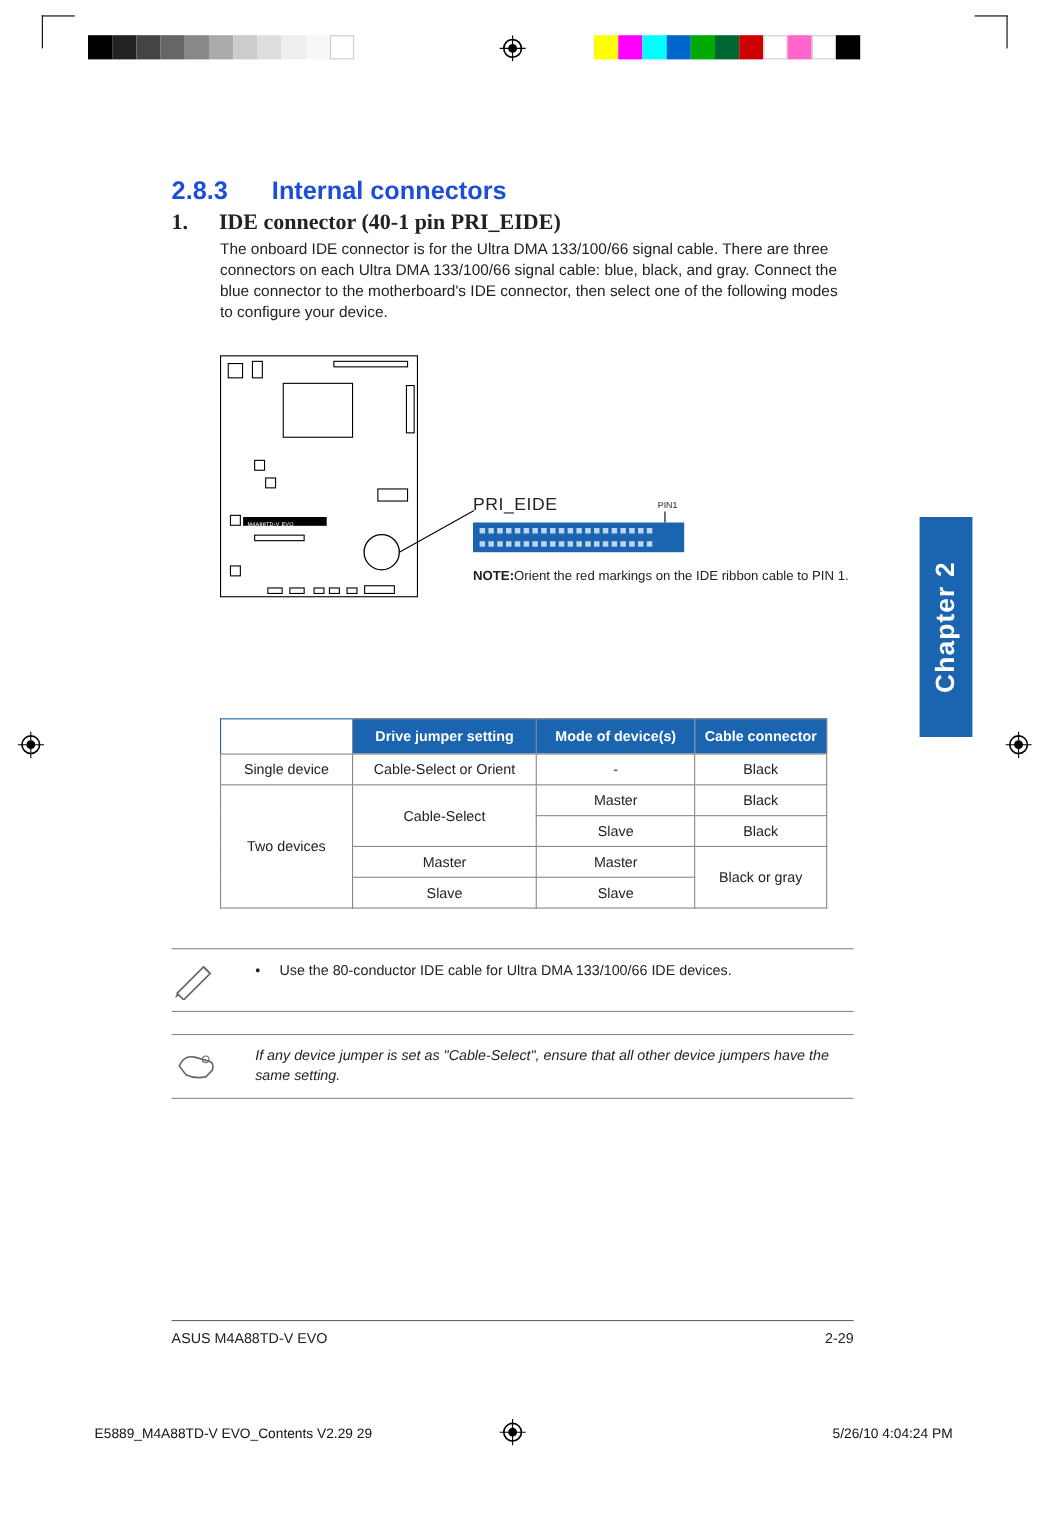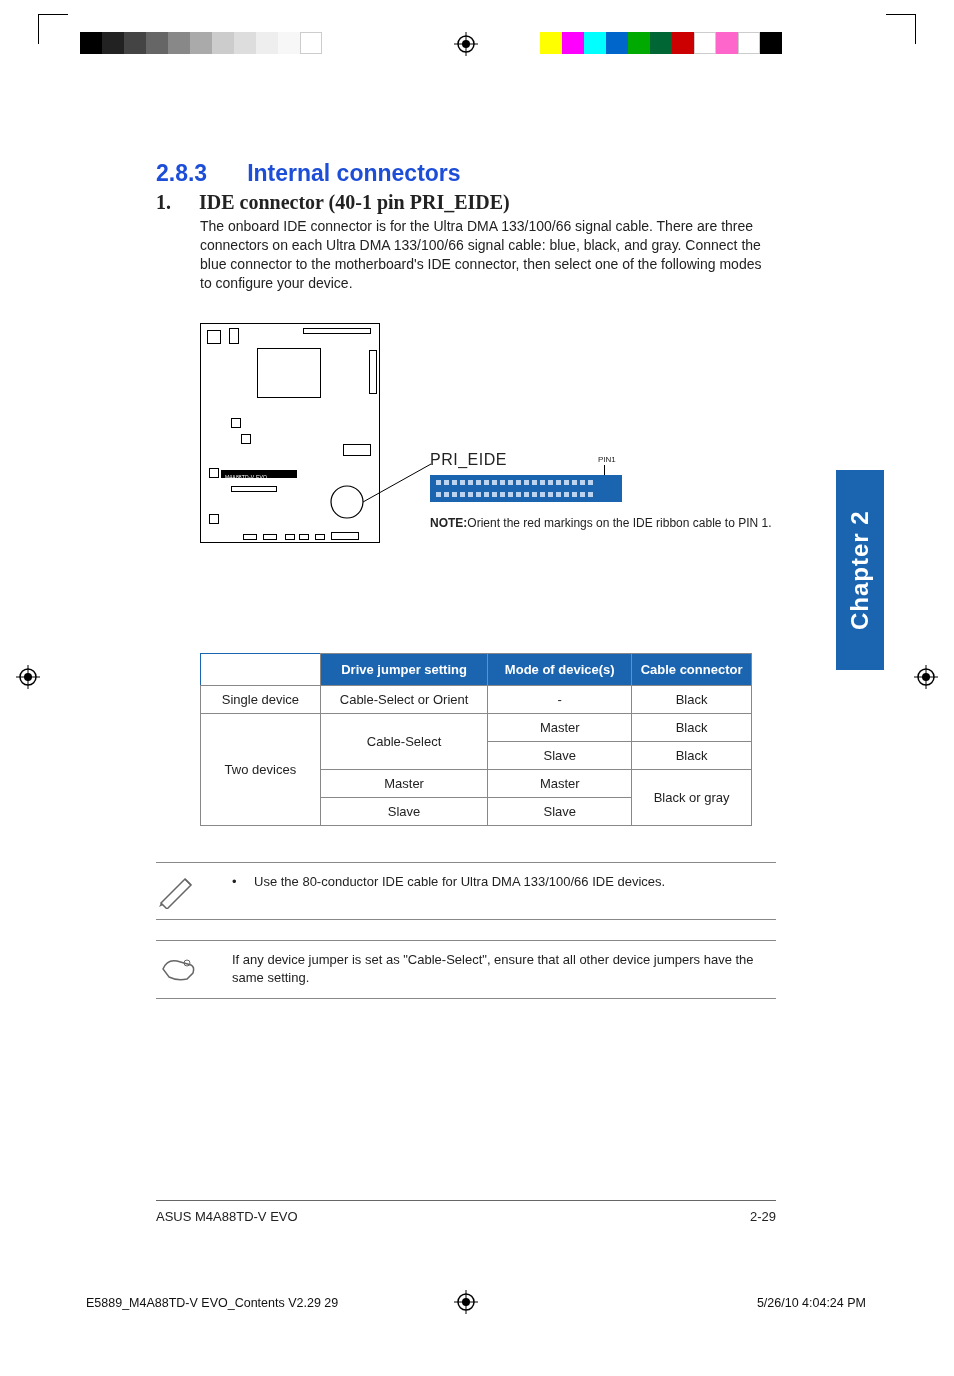--- a/index.html
+++ b/index.html
@@ -139,21 +139,21 @@
   .note-block {
     margin-top: 36px;
     display: flex;
     align-items: flex-start;
     gap: 24px;
     border-top: 1px solid #888;
     border-bottom: 1px solid #888;
     padding: 10px 0;
     width: 620px;
   }
-  .note-block + .note-block { margin-top: 20px; }
+  .note-block + .note-block { margin-top: 20px; font-style: italic; }
   .note-icon { width: 44px; flex-shrink:0; display:flex; align-items:center; justify-content:center; }
   .note-content { font-size: 13px; line-height:1.45; padding-left:0; flex:1; }
   .note-content ul { list-style: none; padding-left: 8px;}
   .note-content li { position:relative; padding-left:22px; padding-bottom:6px;}
   .note-content li::before { content:"•"; position:absolute; left:0; }
   .note-block.imp .note-content { padding-left:8px; }
 
   
   .page-footer {
     position: absolute;

